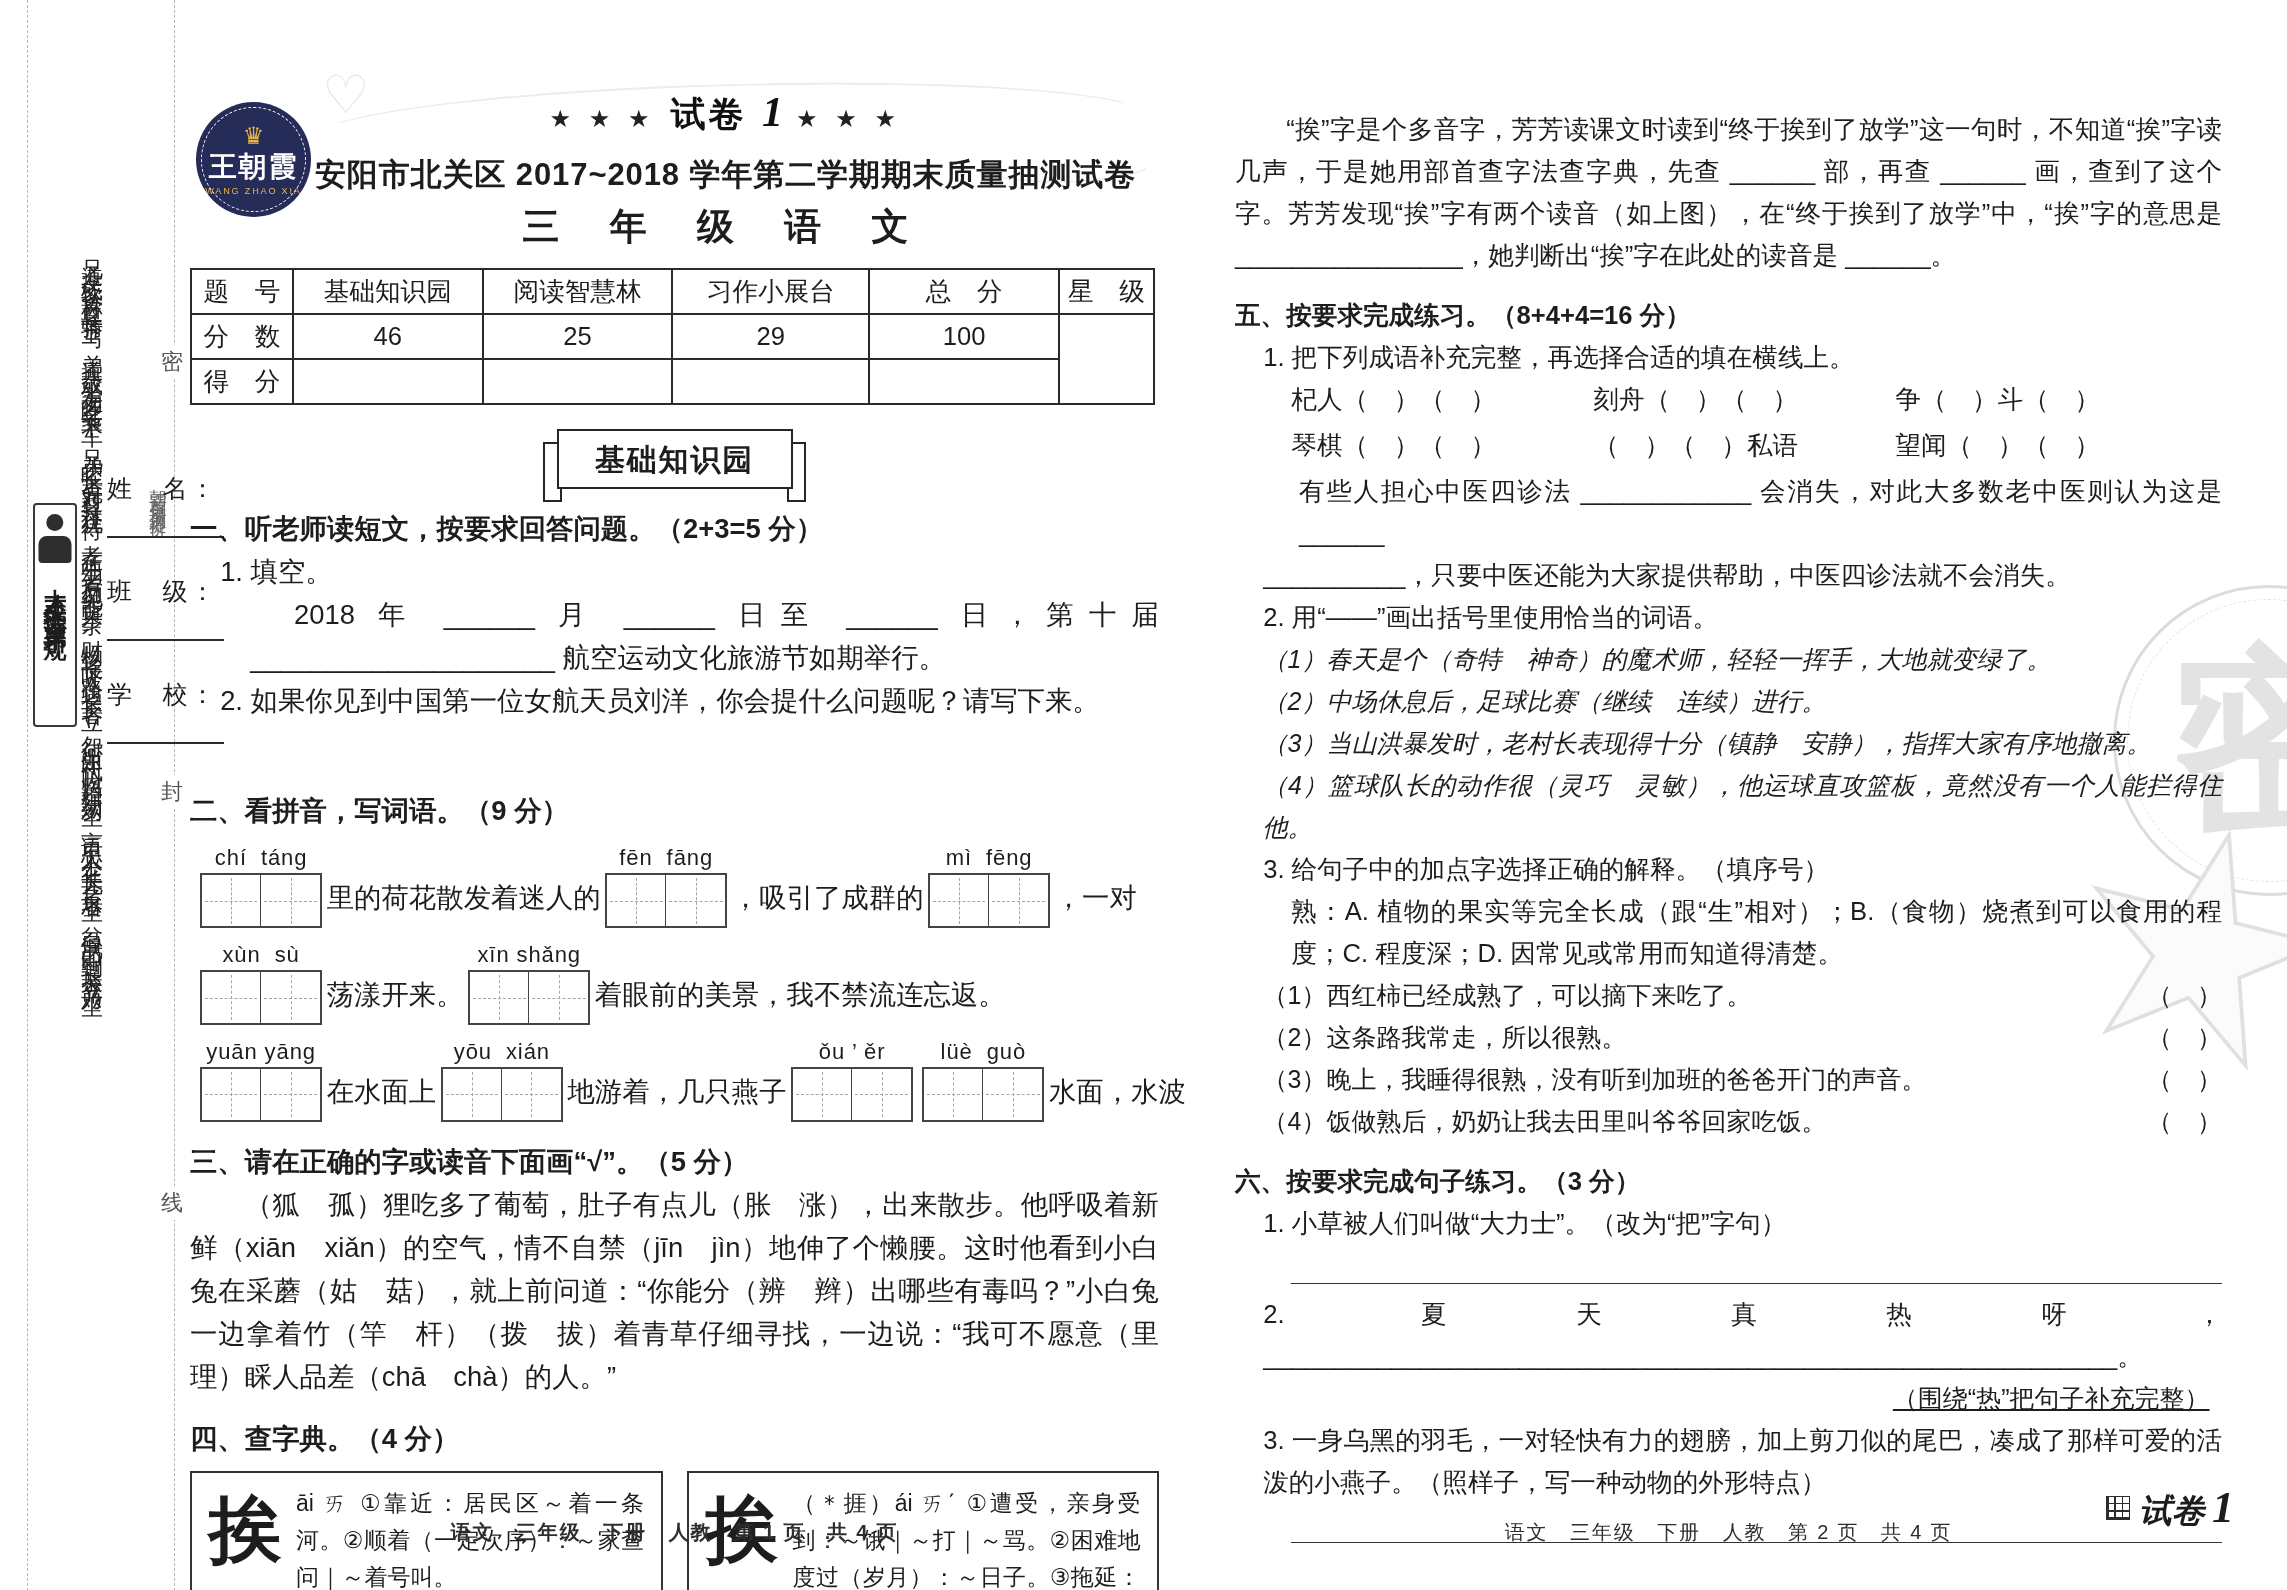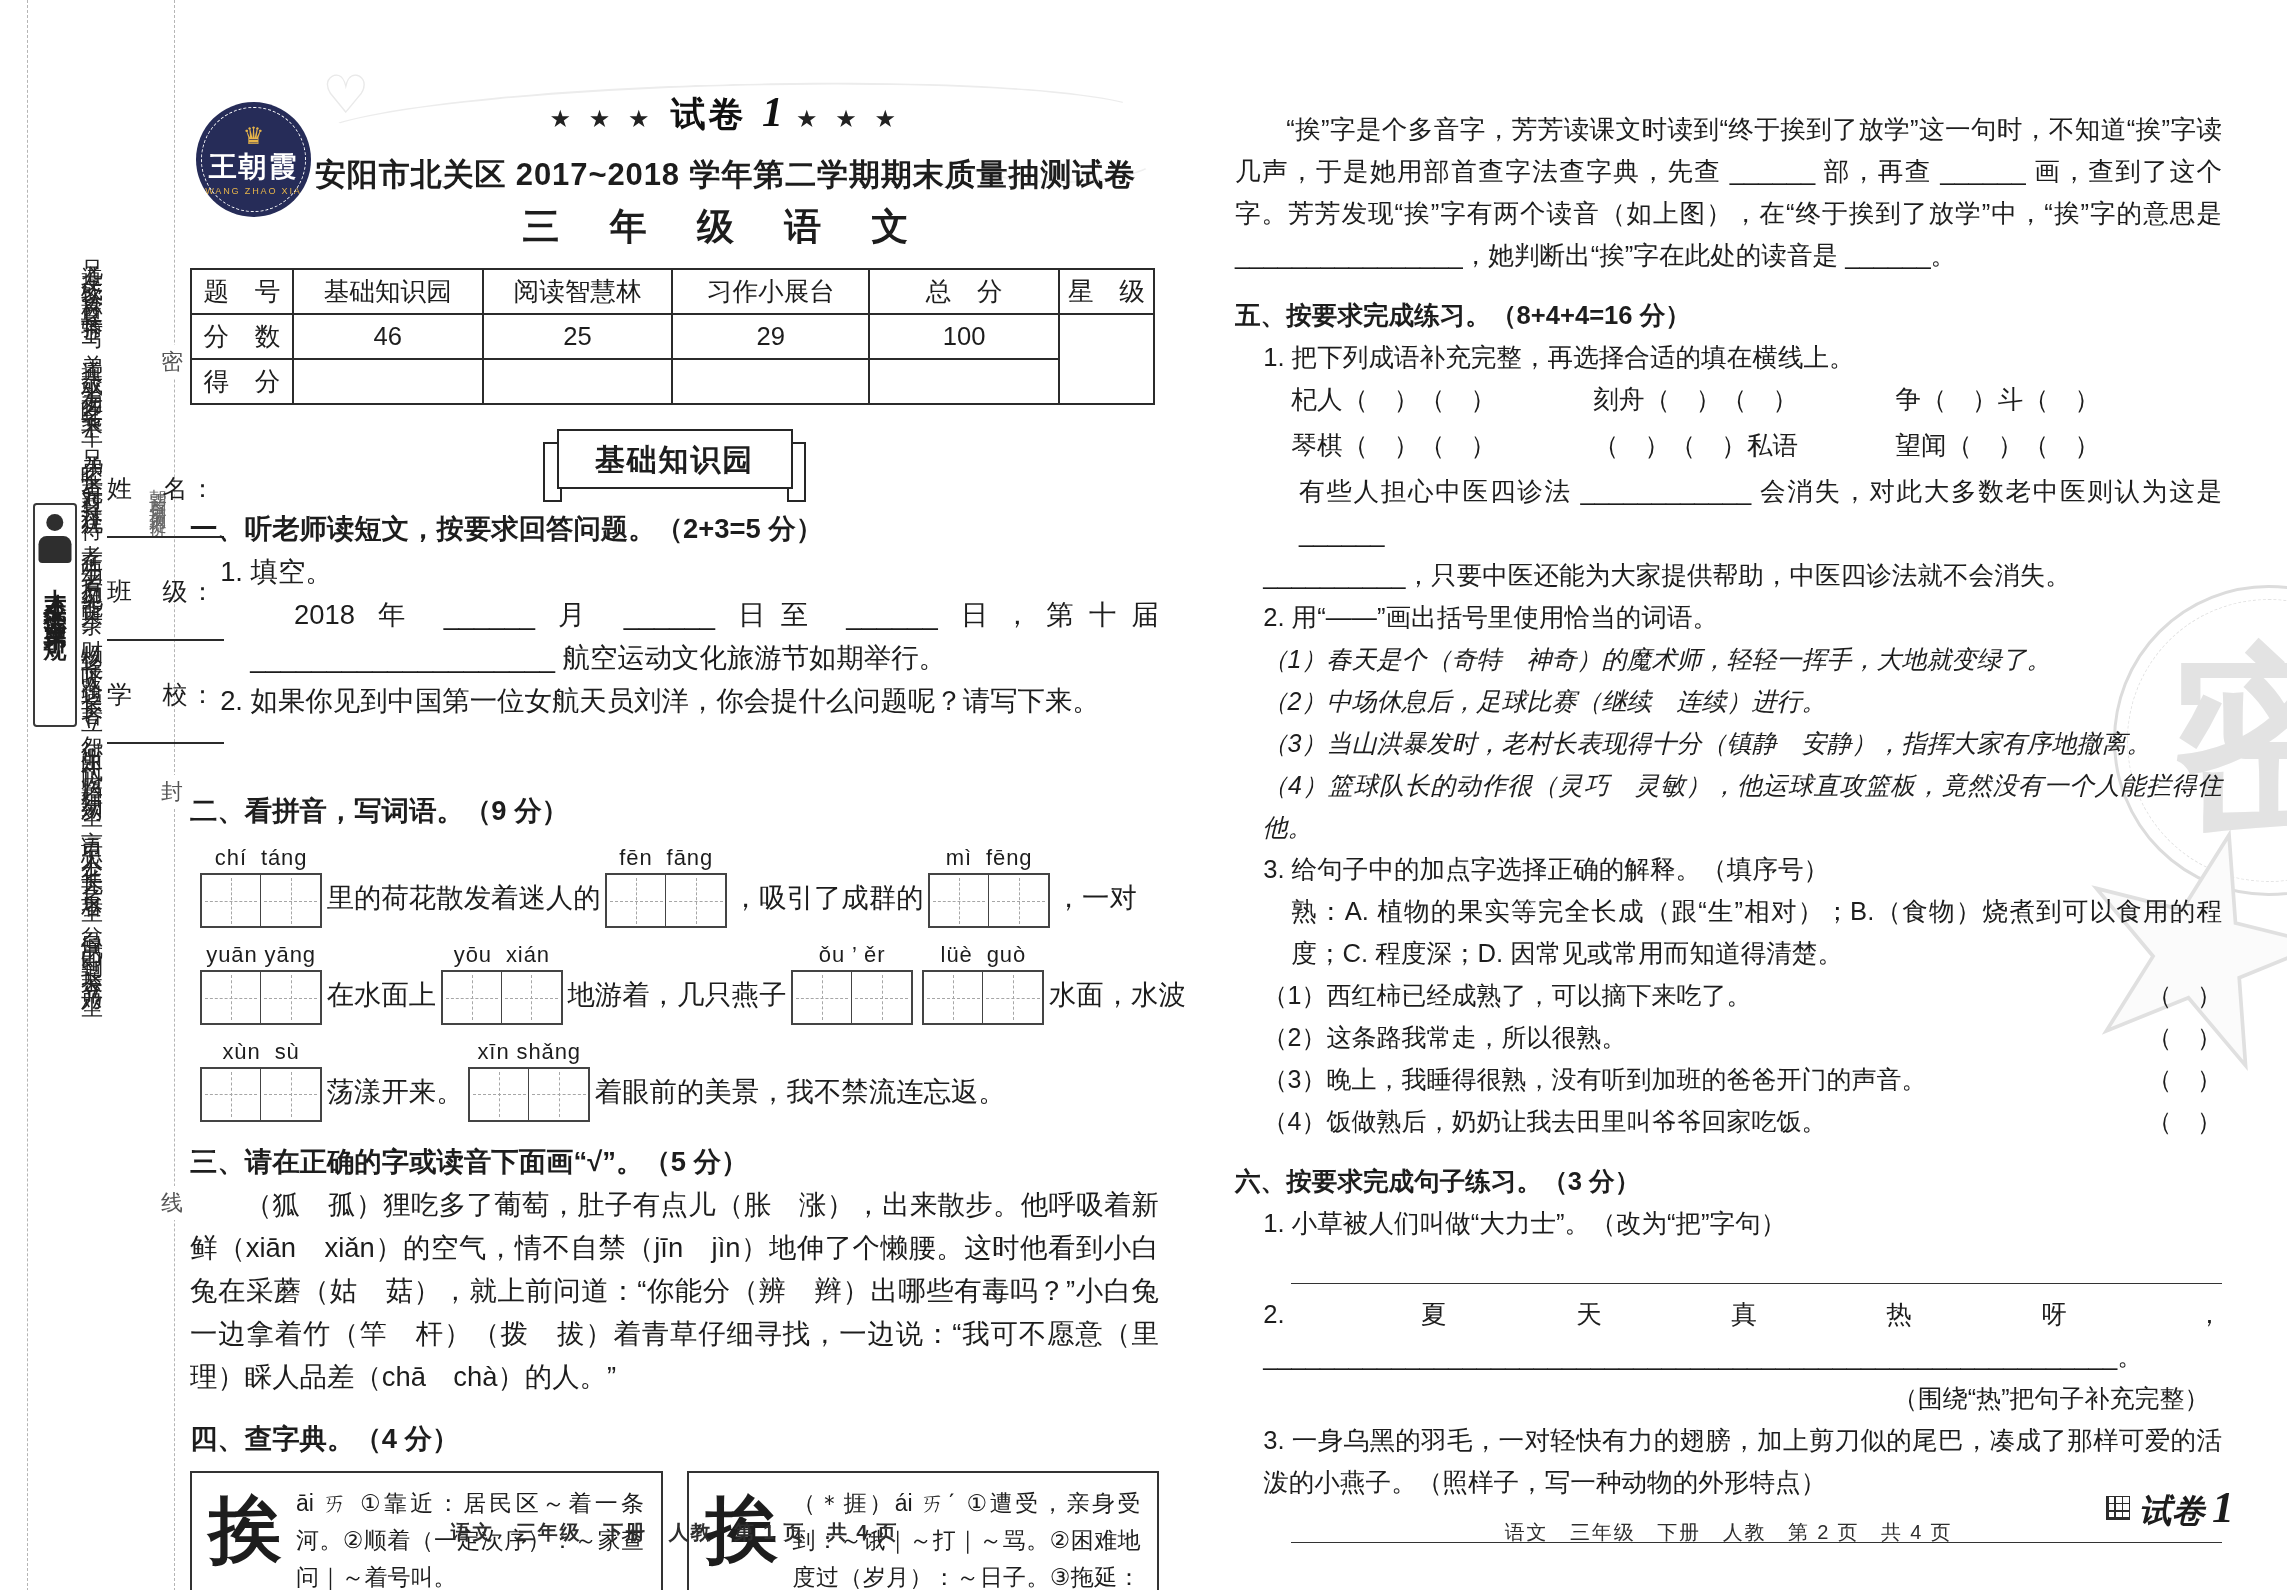--- a/index.html
+++ b/index.html
@@ -94,21 +94,21 @@
   
   .intro{text-indent:2em;}
   .idrow{display:flex;margin-left:2.2em;margin-bottom:3.7px;}
   .idrow span{width:302px;}
   .idrow span:last-child{width:auto;}
   .fill1{margin-left:2.5em;}
   .subitem{margin-left:1.1em;font-size:25px;font-style:italic;}
   .keynote{margin-left:2.2em;}
   .qitem{display:flex;justify-content:space-between;margin-left:1.1em;font-size:25px;}
   .ansline{border-bottom:1.8px solid #333;height:40px;margin-left:2.2em;}
-  .hint-right{text-align:right;margin-right:0.5em;font-size:25px;}
+  .hint-right{text-align:right;margin-right:0.5em;font-size:25px;text-decoration:underline;}
   .gap-lg{height:37px;}
   
   .footer{position:absolute;top:1519px;text-align:center;font-size:20px;letter-spacing:1.8px;color:#2e2e2e;z-index:2;}
   .footer-left{left:190px;width:969px;font-weight:bold;}
   .footer-right{left:1235px;width:987px;}
   .corner{position:absolute;right:53px;top:1482px;display:flex;align-items:baseline;z-index:2;}
   .grid-icon{width:24px;height:24px;border:1.8px solid #2c2c2c;margin-right:9.1px;align-self:center;
     background-image:repeating-linear-gradient(0deg,#2c2c2c 0 1.8px,transparent 1.8px 7.3px),
                      repeating-linear-gradient(90deg,#2c2c2c 0 1.8px,transparent 1.8px 7.3px);}
   .corner-label{font-family:"Liberation Serif","DejaVu Serif",serif;font-weight:bold;font-style:italic;font-size:33px;}
@@ -246,20 +246,39 @@
           <span class="cells">
               <span class="cell"></span>
               <span class="cell"></span>
             </span>
         </span>
         <span class="seg">，一对</span>
       </div>
 
       <div class="pyline">
         <span class="pybox">
+          <span class="py">xùn  sù</span>
+          <span class="cells">
+              <span class="cell"></span>
+              <span class="cell"></span>
+            </span>
+        </span>
+        <span class="seg">荡漾开来。</span>
+        <span class="pybox">
+          <span class="py">xīn shǎng</span>
+          <span class="cells">
+              <span class="cell"></span>
+              <span class="cell"></span>
+            </span>
+        </span>
+        <span class="seg">着眼前的美景，我不禁流连忘返。</span>
+      </div>
+
+      <div class="pyline">
+        <span class="pybox">
           <span class="py">yuān yāng</span>
           <span class="cells">
               <span class="cell"></span>
               <span class="cell"></span>
             </span>
         </span>
         <span class="seg">在水面上</span>
         <span class="pybox">
           <span class="py">yōu  xián</span>
           <span class="cells">
@@ -276,39 +295,20 @@
             </span>
         </span>
         <span class="pybox">
           <span class="py">lüè  guò</span>
           <span class="cells">
               <span class="cell"></span>
               <span class="cell"></span>
             </span>
         </span>
         <span class="seg">水面，水波</span>
-      </div>
-
-      <div class="pyline">
-        <span class="pybox">
-          <span class="py">xùn  sù</span>
-          <span class="cells">
-              <span class="cell"></span>
-              <span class="cell"></span>
-            </span>
-        </span>
-        <span class="seg">荡漾开来。</span>
-        <span class="pybox">
-          <span class="py">xīn shǎng</span>
-          <span class="cells">
-              <span class="cell"></span>
-              <span class="cell"></span>
-            </span>
-        </span>
-        <span class="seg">着眼前的美景，我不禁流连忘返。</span>
       </div>
     </div>
 
     <div class="sec">
       <div class="h">三、请在正确的字或读音下面画“√”。（5 分）</div>
       <p class="para">（狐　孤）狸吃多了葡萄，肚子有点儿（胀　涨），出来散步。他呼吸着新鲜（xiān　xiǎn）的空气，情不自禁（jīn　jìn）地伸了个懒腰。这时他看到小白兔在采蘑（姑　菇），就上前问道：“你能分（辨　辫）出哪些有毒吗？”小白兔一边拿着竹（竿　杆）（拨　拔）着青草仔细寻找，一边说：“我可不愿意（里　理）睬人品差（chā　chà）的人。”</p>
     </div>
 
     <div class="sec">
       <div class="h">四、查字典。（4 分）</div>

